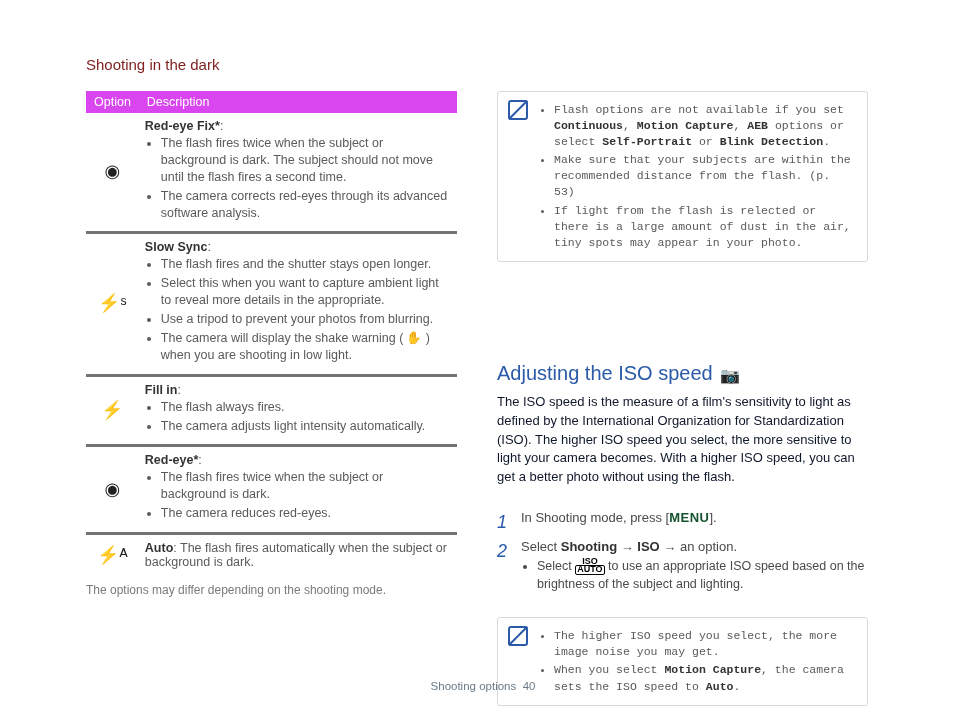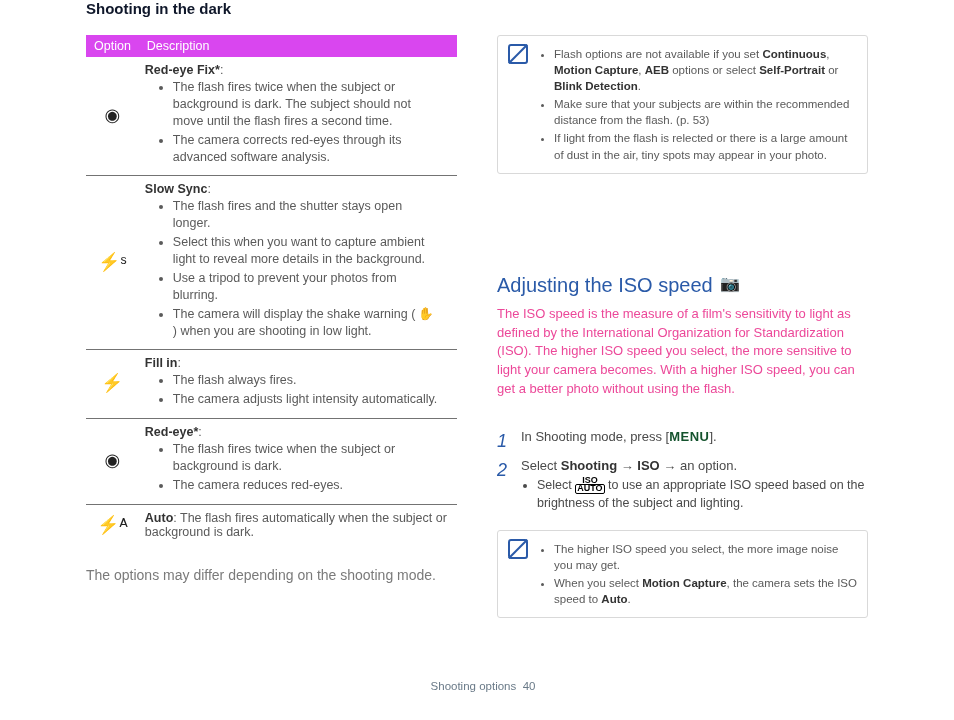--- a/index.html
+++ b/index.html
@@ -7,23 +7,24 @@
     font-family: Arial, Helvetica, sans-serif;
     width: 954px;
     height: 720px;
     background: #fff;
     color: #4a4a4a;
     font-size: 13px;
     position: relative;
     padding: 0 34px;
   }
   .page-header {
-    color: #0f172a;
+    color: #7f1d1d;
     font-size: 15px;
-    font-weight: 700;
+    font-weight: 400;
+    padding-top: 56px;
     padding-bottom: 18px;
     padding-left: 52px;
   }
   .columns {
     display: flex;
     gap: 40px;
     padding: 0 52px;
   }
   .col { flex: 1; min-width: 0; }
 
@@ -36,36 +37,36 @@
   table.options th {
     background: #d946ef;
     color: #fff;
     font-weight: 400;
     text-align: left;
     padding: 4px 8px;
     font-size: 12.5px;
   }
   table.options th.opt { width: 46px; }
   table.options td {
-    border-bottom: 1px solid #737373;
+    border-bottom: 3px solid #737373;
     padding: 6px 6px 8px 6px;
     vertical-align: top;
     color: #5a5a5a;
   }
   table.options td.icon-cell {
     text-align: center;
     vertical-align: middle;
     font-size: 18px;
     color: #222;
   }
   table.options tr:last-child td { border-bottom: none; }
   .opt-title { font-weight: 700; color: #333; }
   ul.desc { list-style: disc; padding-left: 16px; margin-top: 2px; }
-  ul.desc li { margin: 2px 12px; line-height: 1.35; }
-  .foot-note { font-size: 14px; color: #7a7a7a; margin-top: 20px; }
+  ul.desc li { margin: 2px 0; line-height: 1.35; }
+  .foot-note { font-size: 12px; color: #7a7a7a; margin-top: 6px; }
 
   
   .note-box {
     border: 1px solid #d9d9d9;
     border-radius: 3px;
     padding: 8px 10px 8px 10px;
     display: flex;
     gap: 10px;
     font-size: 11.5px;
     color: #5a5a5a;
@@ -86,39 +87,39 @@
     position: relative;
   }
   .note-icon::after {
     content: "";
     position: absolute;
     width: 26px; height: 2px;
     background: #2a5aa8;
     transform: rotate(-45deg);
   }
   .note-box ul { list-style: disc; padding-left: 16px; }
-  .note-box li { margin: 2px 0; }
+  .note-box li { margin: 2px 0; font-family: Liberation Mono, monospace; }
   .bold { font-weight: 700; color: #333; }
 
   
   .sec-heading {
     color: #2a5aa8;
     font-size: 20px;
     font-weight: 400;
     margin: 100px 0 8px 0;
     display: flex;
-    align-items: flex-start;
+    align-items: flex-end;
     gap: 8px;
   }
   .cam-icon {
     display: inline-block;
     font-size: 16px;
     color: #888;
   }
-  .sec-intro { color: #ec4899; line-height: 1.45; margin-bottom: 29px; font-size: 13px; }
+  .sec-intro { color: #0f172a; line-height: 1.45; margin-bottom: 22px; font-size: 13px; }
 
   
   ol.steps { list-style: none; counter-reset: step; }
   ol.steps > li {
     counter-increment: step;
     position: relative;
     padding-left: 24px;
     margin: 10px 0;
     color: #4a4a4a;
     line-height: 1.45;
@@ -190,21 +191,21 @@
               <li>The camera corrects red-eyes through its advanced software analysis.</li>
             </ul>
           </td>
         </tr>
         <tr>
           <td class="icon-cell">⚡ˢ</td>
           <td>
             <span class="opt-title">Slow Sync</span><span>:</span>
             <ul class="desc">
               <li>The flash fires and the shutter stays open longer.</li>
-              <li>Select this when you want to capture ambient light to reveal more details in the background.</li>
+              <li>Select this when you want to capture ambient light to reveal more details in the appropriate.</li>
               <li>Use a tripod to prevent your photos from blurring.</li>
               <li>The camera will display the shake warning ( ✋ ) when you are shooting in low light.</li>
             </ul>
           </td>
         </tr>
         <tr>
           <td class="icon-cell">⚡</td>
           <td>
             <span class="opt-title">Fill in</span><span>:</span>
             <ul class="desc">
@@ -261,21 +262,21 @@
         <ul>
           <li>
             <span>Select </span>
             <span class="iso-auto-icon">ISO<br><span class="bx">AUTO</span></span>
             <span> to use an appropriate ISO speed based on the brightness of the subject and lighting.</span>
           </li>
         </ul>
       </li>
     </ol>
 
-    <div class="note-box" style="margin-top:18px">
+    <div class="note-box" style="margin-top:24px">
       <div class="note-icon"></div>
       <ul>
         <li>The higher ISO speed you select, the more image noise you may get.</li>
         <li>
           <span>When you select </span><span class="bold">Motion Capture</span><span>, the camera sets the ISO speed to </span><span class="bold">Auto</span><span>.</span>
         </li>
       </ul>
     </div>
   </div>
 </div>

